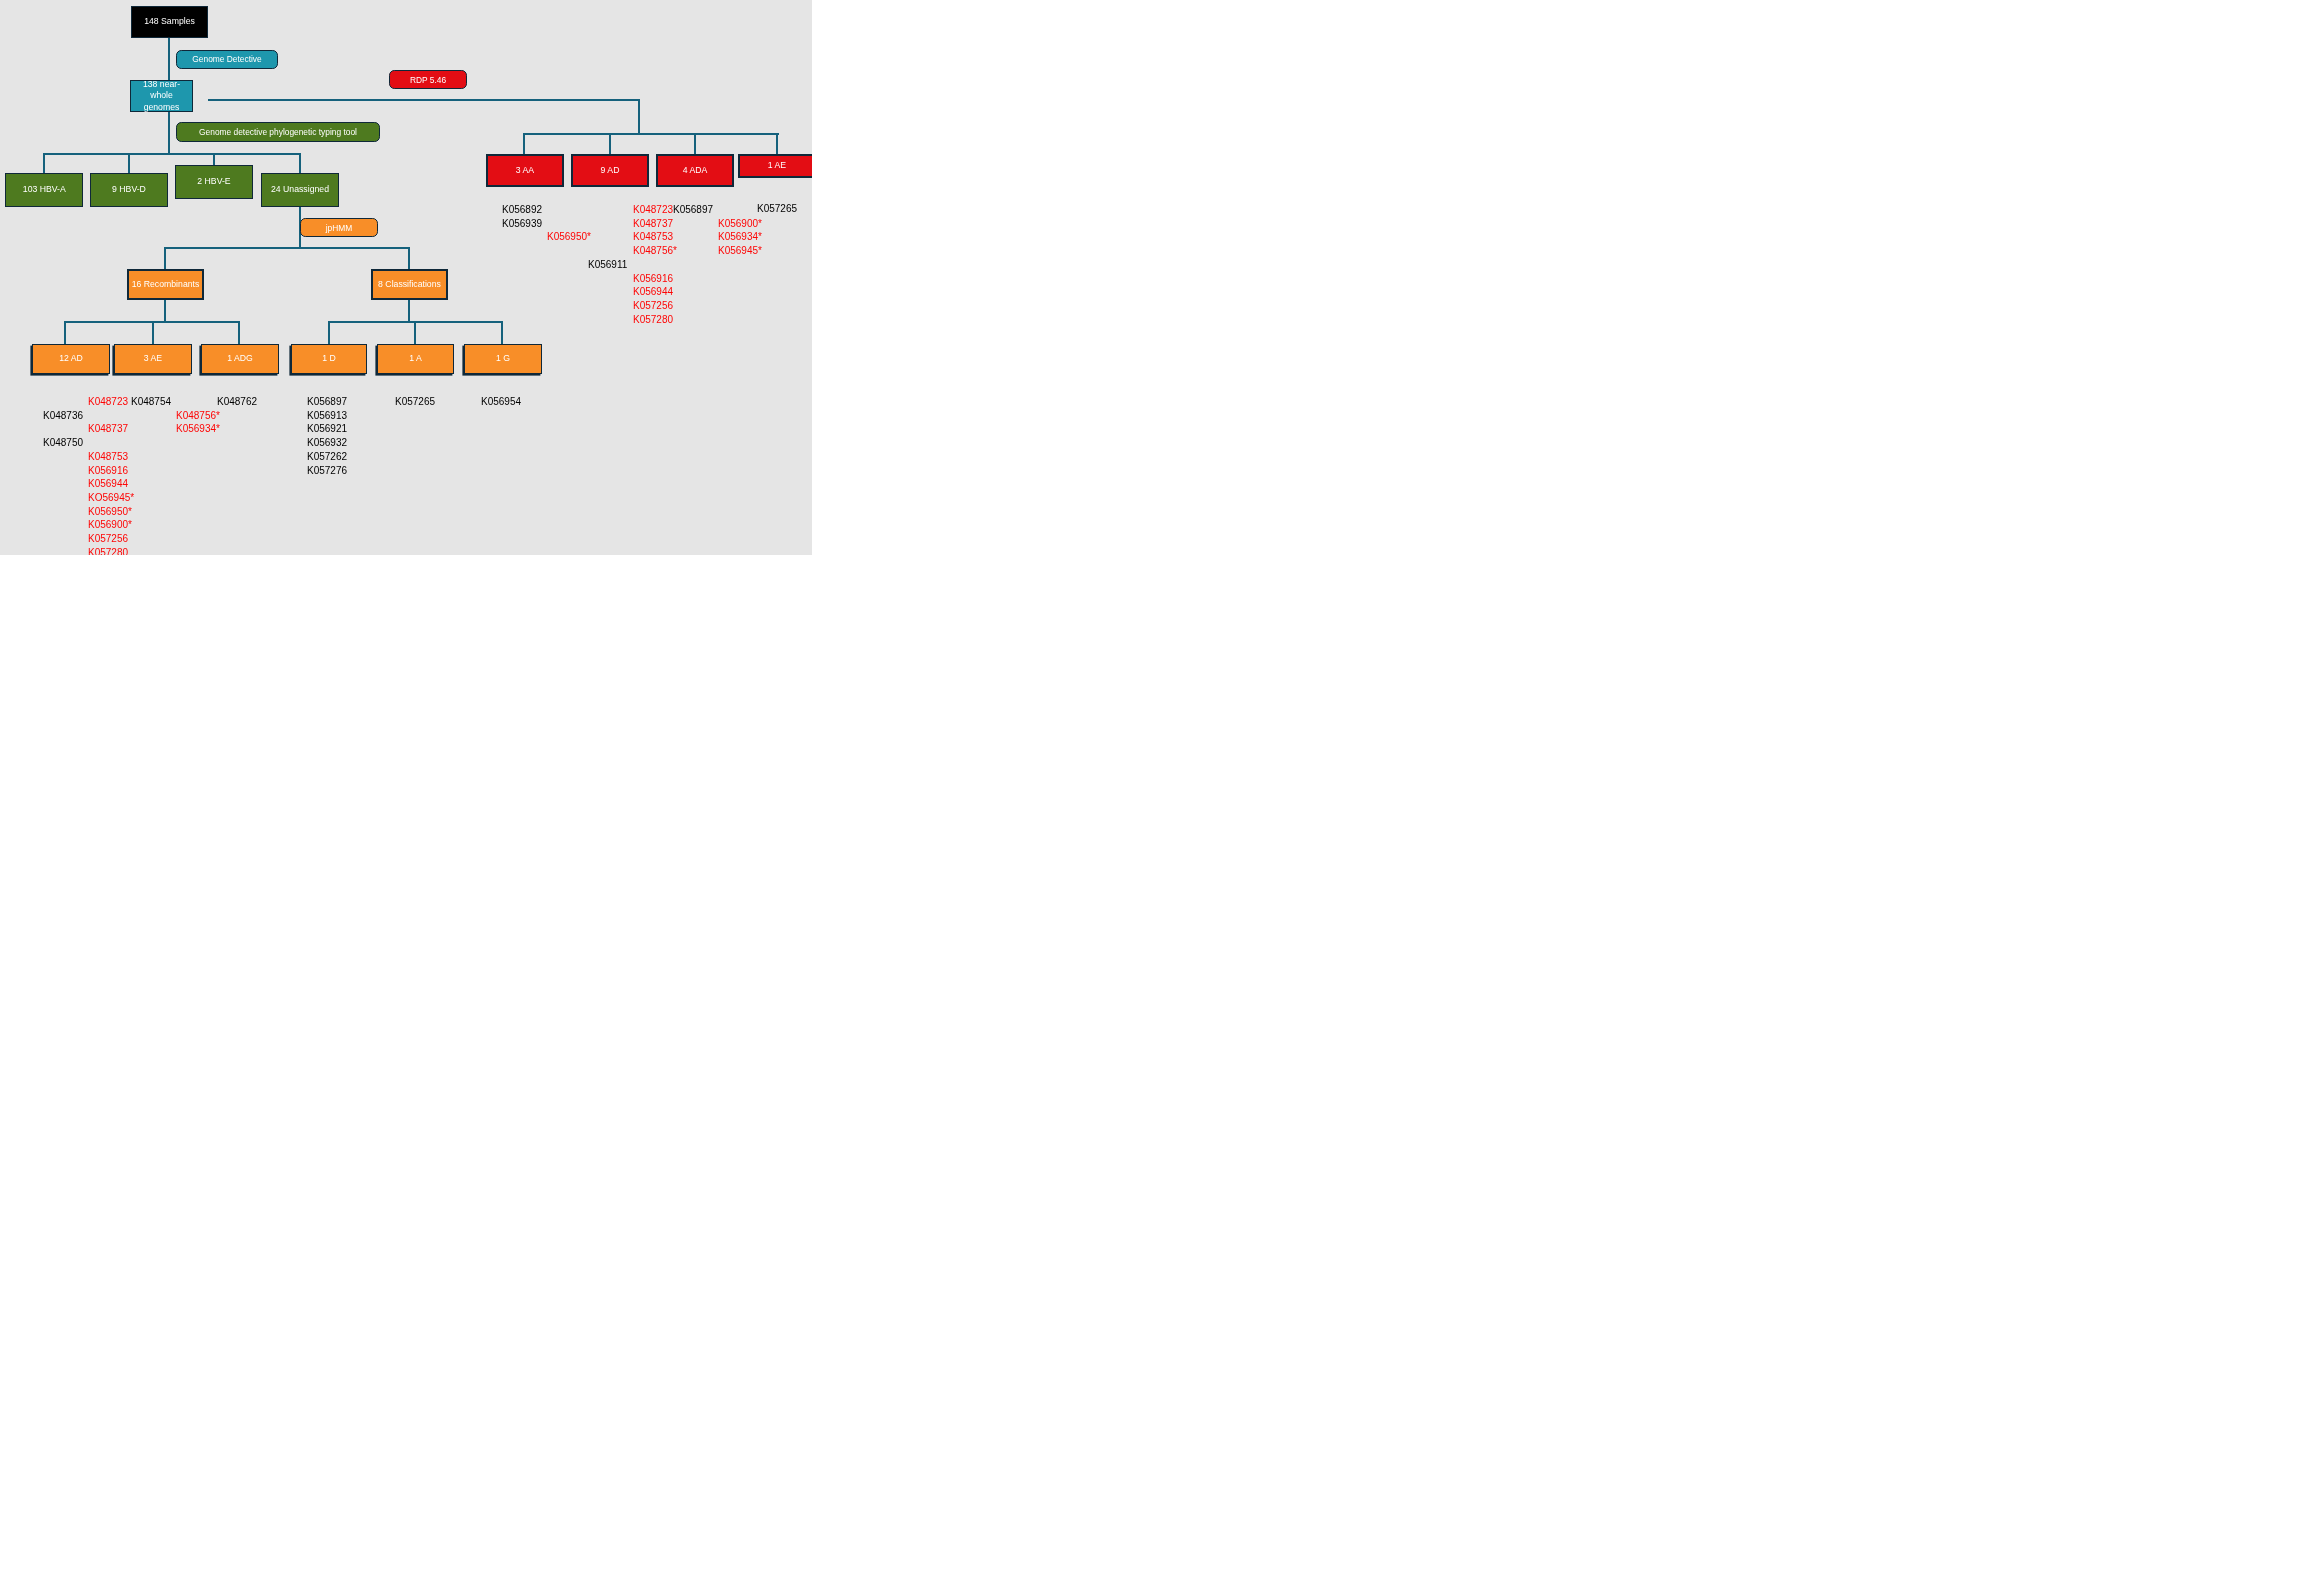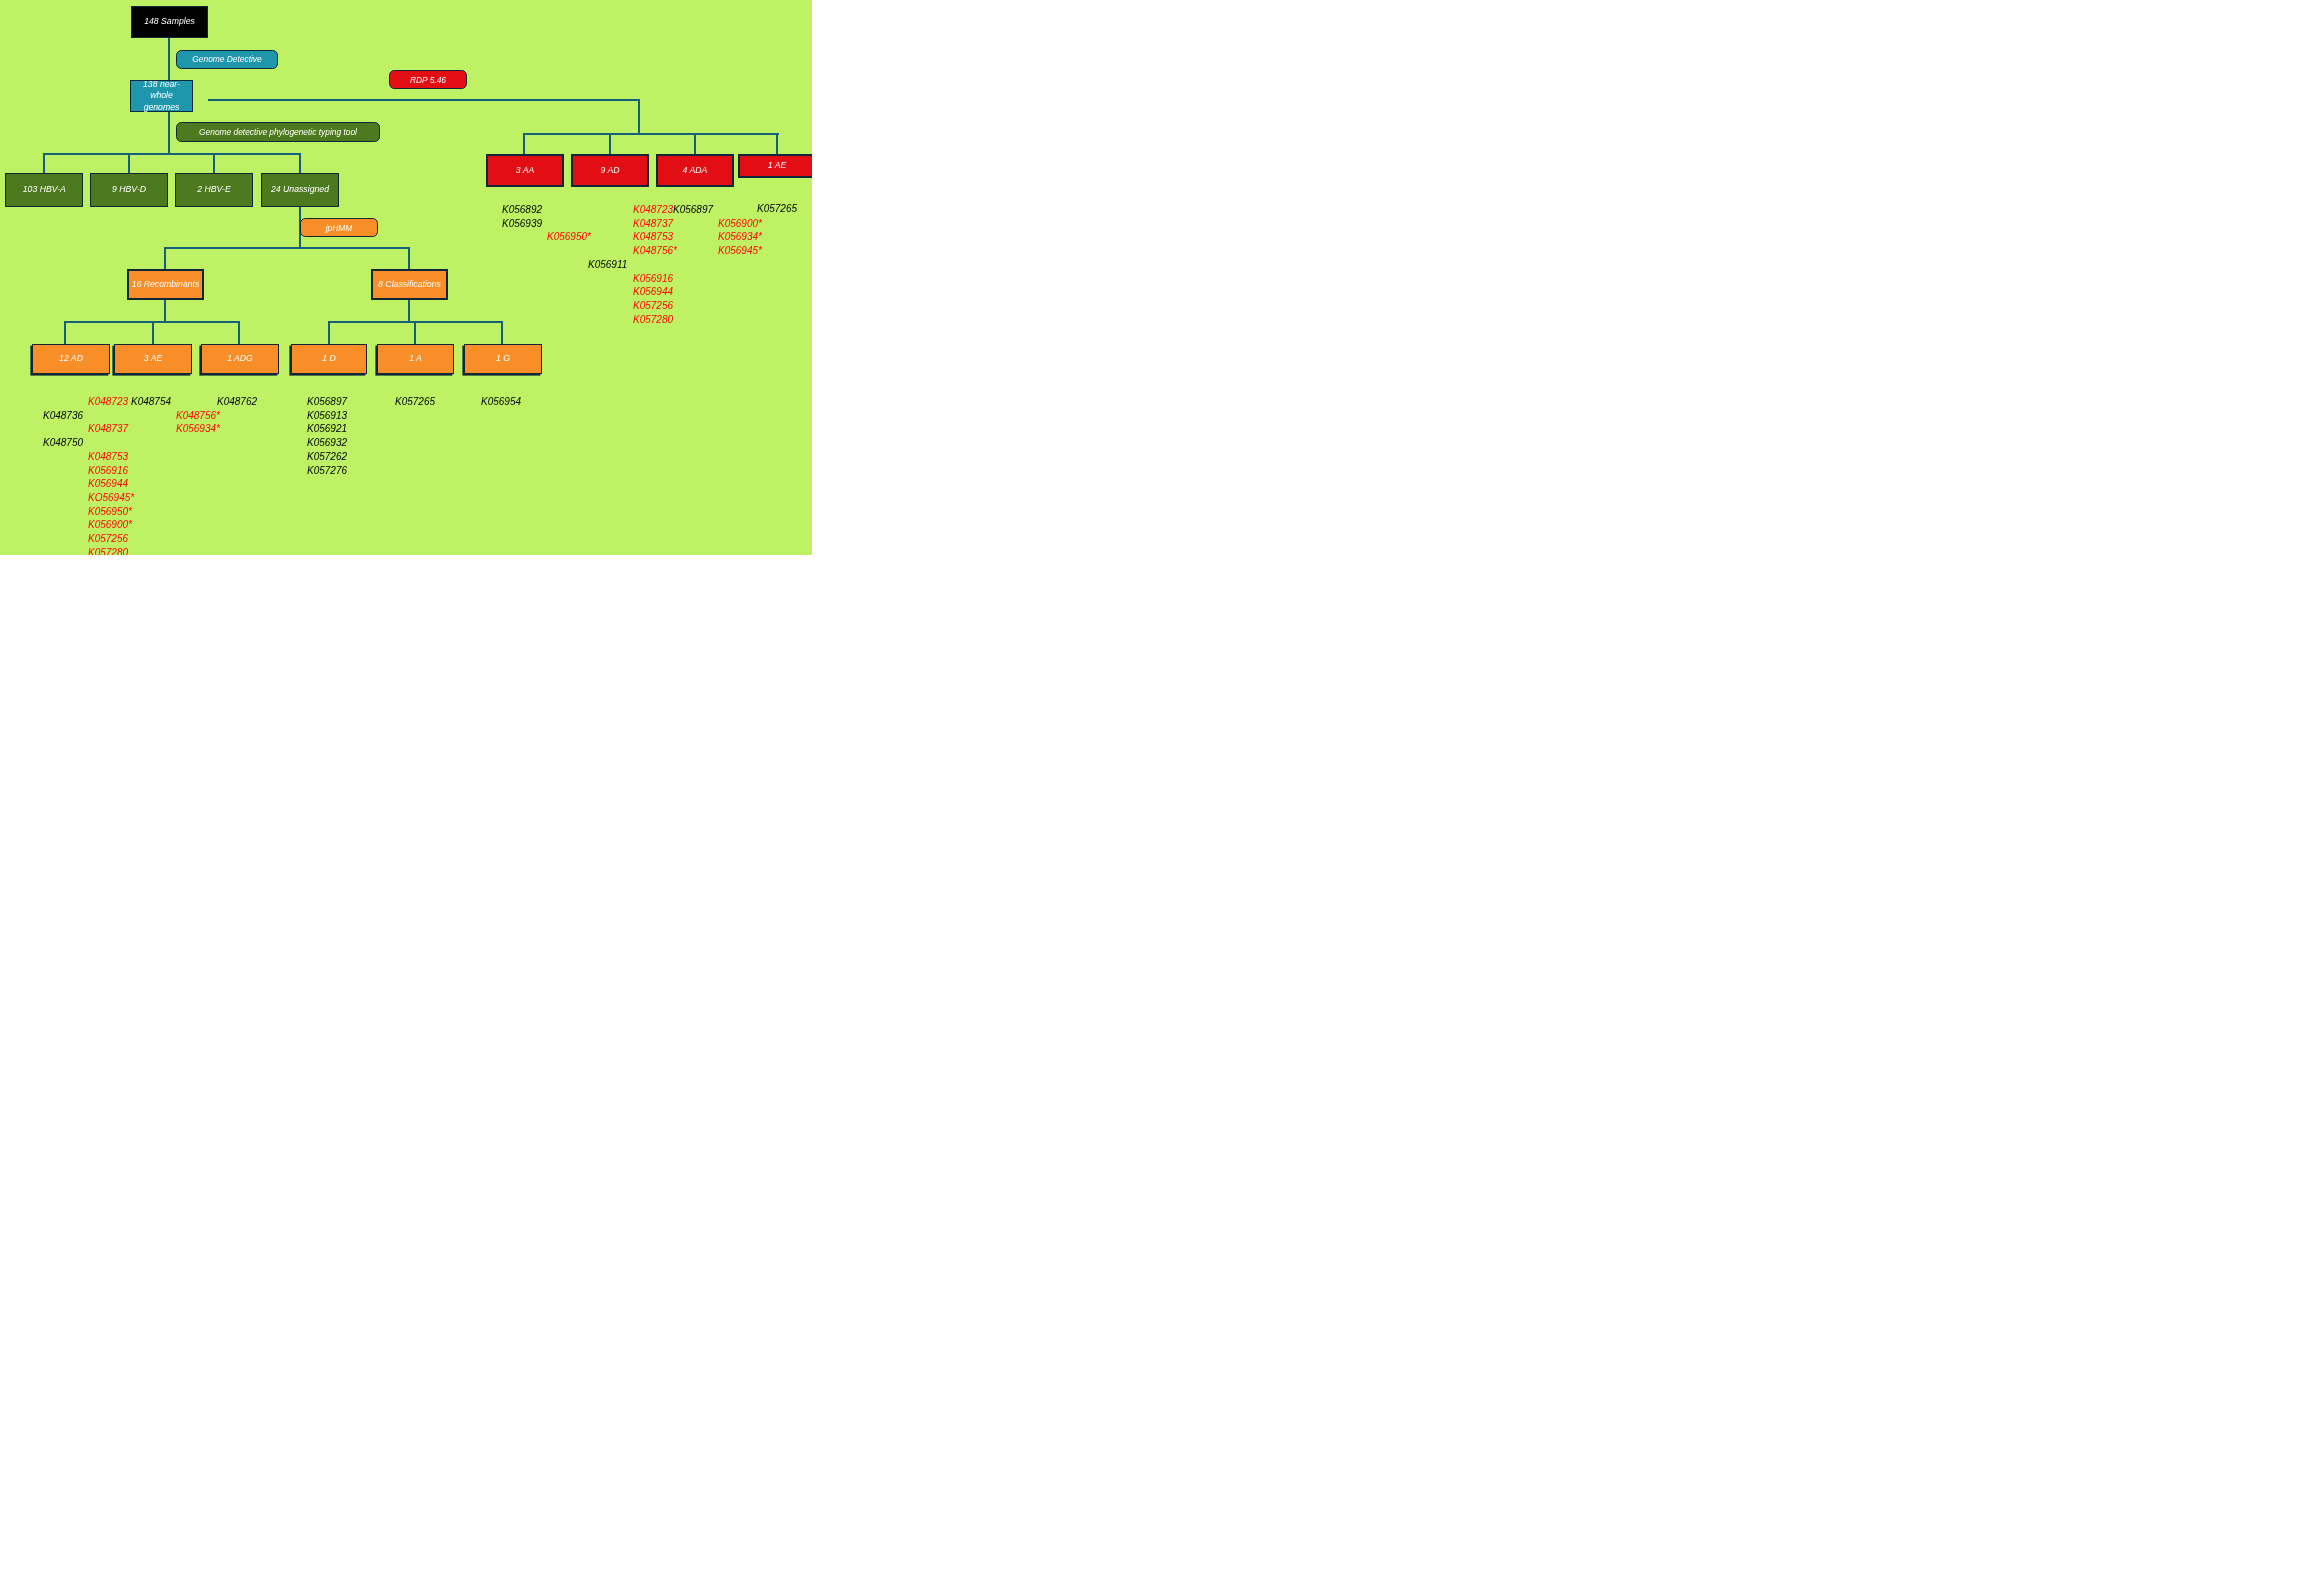--- a/index.html
+++ b/index.html
@@ -1,17 +1,17 @@
 <!DOCTYPE html>
 <html style="--teal: #1e97ad; --green: #4e7a1f; --orange: #f88e28; --redbox: #e30d14; --redtext: #fe0505; --border: #0f2839; --line: #15617c;font-size:8.4px"><head>
 <meta charset="utf-8">
 <style>
   html,body{margin:0;padding:0;background:#fff;}
   body{font-family:"Liberation Sans","DejaVu Sans",sans-serif;}
-  #canvas{position:relative;width:812px;height:555px;background:#bef264;overflow:hidden;font-style:italic;}
+  #canvas{position:relative;width:812px;height:555px;background:#e5e5e5;overflow:hidden;}
   .line{position:absolute;background:var(--line);}
   .node{
     position:absolute;box-sizing:border-box;
     border:1.6px solid var(--border);
     display:flex;align-items:center;justify-content:center;text-align:center;
     color:#fff;font-size:8.7px;line-height:1.3;padding:1.1px 2.1px;
   }
   .tool{
     position:absolute;box-sizing:border-box;
     border:1.6px solid var(--border);border-radius:5.3px;
@@ -64,21 +64,21 @@
   <div class="line" style="left:501px;top:321px;width:2.1px;height:23.6px"></div>
 
   <div class="node black" style="left:131px;top:6.3px;width:77px;height:31.5px">148 Samples</div>
   <div class="tool teal" style="left:176px;top:50px;width:102px;height:19px">Genome Detective</div>
   <div class="node teal" style="left:130px;top:80px;width:63px;height:32px">138 near-whole genomes</div>
   <div class="tool red" style="left:389px;top:70px;width:78px;height:19.4px">RDP 5.46</div>
   <div class="tool green" style="left:176px;top:122px;width:204px;height:20px">Genome detective phylogenetic typing tool</div>
 
   <div class="node green" style="left:5.3px;top:173px;width:78px;height:34px">103 HBV-A</div>
   <div class="node green" style="left:90px;top:173px;width:78px;height:34px">9 HBV-D</div>
-  <div class="node green" style="left:175px;top:173px;width:78px;height:34px">2 HBV-E</div>
+  <div class="node green" style="left:175px;top:165px;width:78px;height:34px">2 HBV-E</div>
   <div class="node green" style="left:261px;top:173px;width:78px;height:34px">24 Unassigned</div>
 
   <div class="tool orange" style="left:300px;top:218px;width:78px;height:19.4px">jpHMM</div>
   <div class="node orange thick" style="left:127px;top:269px;width:77px;height:31px">16 Recombinants</div>
   <div class="node orange thick" style="left:371px;top:269px;width:77px;height:31px">8 Classifications</div>
 
   <div class="node orange leaf" style="left:32px;top:344px;width:78px;height:30px">12 AD</div>
   <div class="node orange leaf" style="left:114px;top:344px;width:78px;height:30px">3 AE</div>
   <div class="node orange leaf" style="left:201px;top:344px;width:78px;height:30px">1 ADG</div>
   <div class="node orange leaf" style="left:291px;top:344px;width:76px;height:30px">1 D</div>

